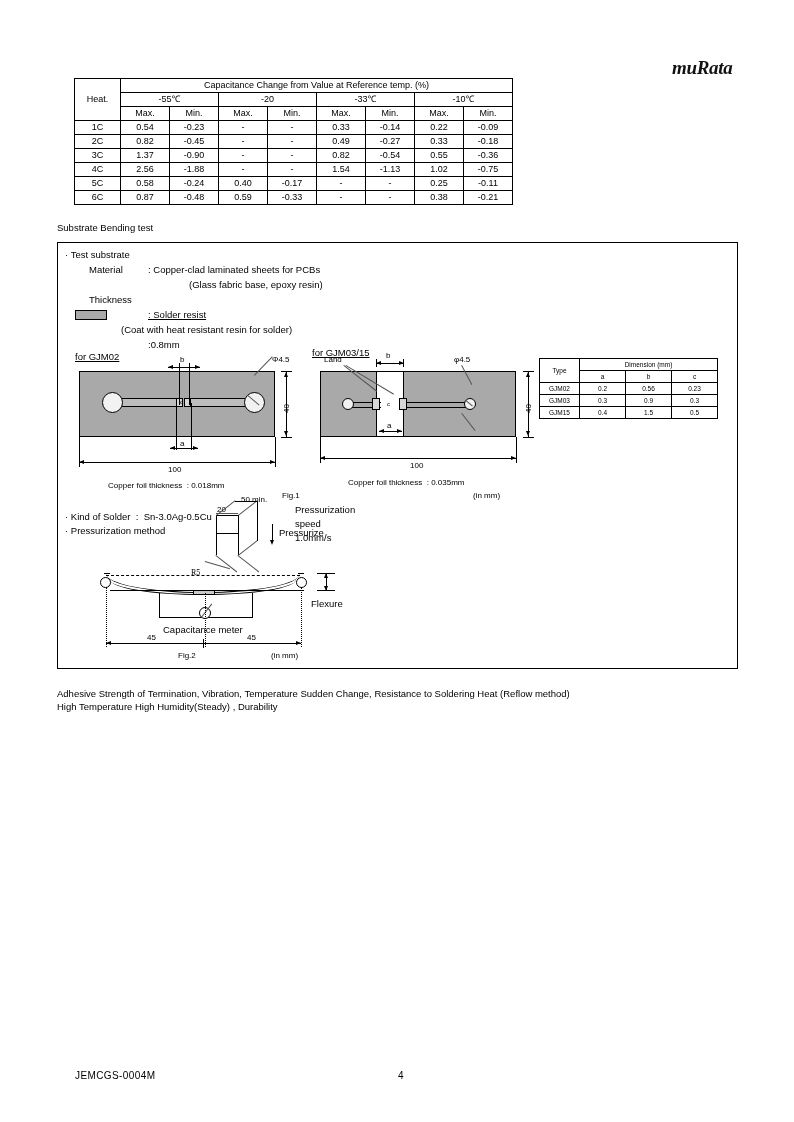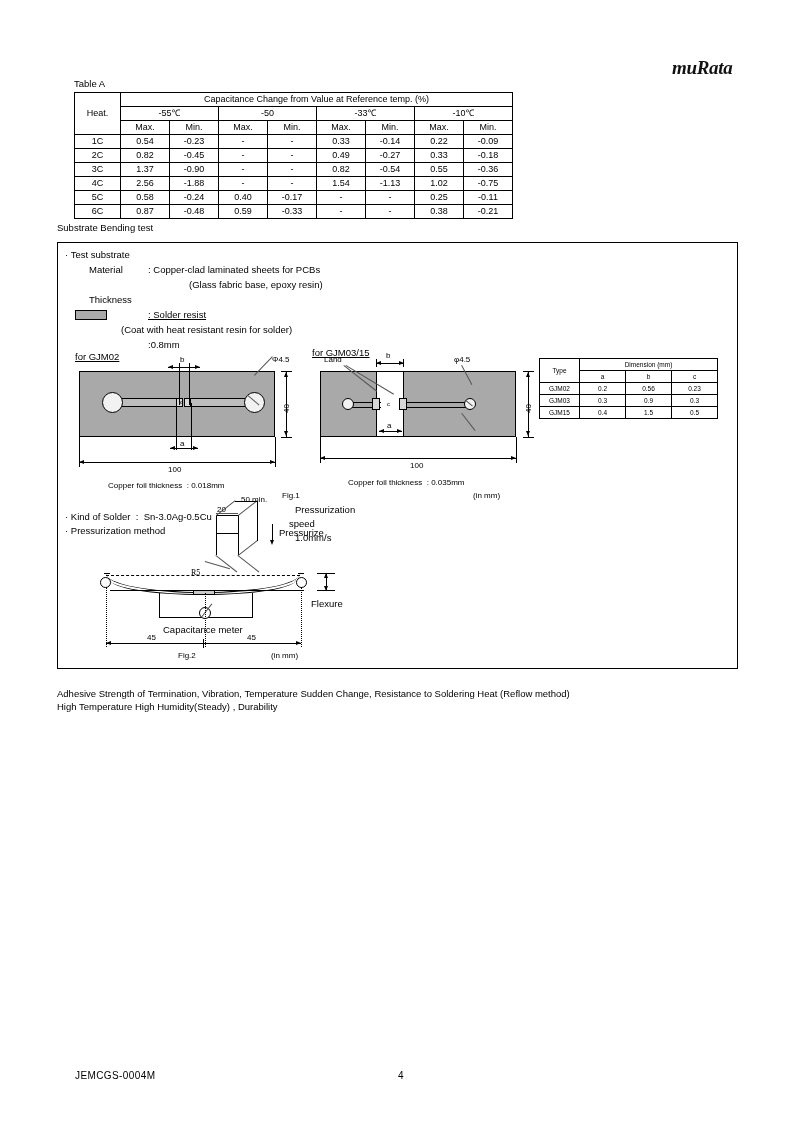--- a/index.html
+++ b/index.html
@@ -113,30 +113,29 @@
   
   #footer-code { left:75px; top:1070px; font-size:10px; letter-spacing:0.4px; }
   #footer-page { left:398px; top:1070px; font-size:10px; }
 </style>
 </head>
 <body>
 
 <div class="abs logo">muRata</div>
 
 <div class="abs" id="tableA-wrap">
-  <div id="tableA-caption">Table A</div>
   <table class="grid" id="tableA">
     <tbody>
         <tr>
       <td class="c-char" rowspan="3">Heat.</td>
       <td colspan="8">Capacitance Change from Value at Reference temp. (%)</td>
     </tr>
     <tr>
       <td class="c-v" colspan="2">-55℃</td>
-      <td class="c-v" colspan="2">-50</td>
+      <td class="c-v" colspan="2">-20</td>
       <td class="c-v" colspan="2">-33℃</td>
       <td class="c-v" colspan="2">-10℃</td>
     </tr>
     <tr>
       <td class="c-v">Max.</td>
       <td class="c-v">Min.</td>
       <td class="c-v">Max.</td>
       <td class="c-v">Min.</td>
       <td class="c-v">Max.</td>
       <td class="c-v">Min.</td>
@@ -379,21 +378,21 @@
         </tbody>
     </table>
   </div>
 
   <div class="abs lbl" style="left:7px; top:268px;">· Kind of Solder  :  Sn-3.0Ag-0.5Cu</div>
   <div class="abs lbl" style="left:7px; top:282px;">· Pressurization method</div>
 
   <div class="abs" style="left:0; top:0;">
 
     <div class="abs lbl" style="left:237px; top:261px;">Pressurization</div>
-    <div class="abs lbl" style="left:231px; top:275px;">speed</div>
+    <div class="abs lbl" style="left:237px; top:275px;">speed</div>
     <div class="abs lbl" style="left:237px; top:289px;">1.0mm/s</div>
 
     <div class="ln ln-v" style="left:158px; top:272px; height:40px;"></div>
     <div class="ln ln-v" style="left:180px; top:272px; height:40px;"></div>
     <div class="ln ln-h" style="left:158px; top:272px; width:22px;"></div>
     <div class="ln ln-h" style="left:158px; top:290px; width:22px;"></div>
 
     <div class="thinln" style="left:158px; top:272px; width:24px; height:1px; transform:rotate(-38deg); transform-origin:left top;"></div>
     <div class="thinln" style="left:180px; top:272px; width:24px; height:1px; transform:rotate(-38deg); transform-origin:left top;"></div>
     <div class="thinln" style="left:180px; top:312px; width:24px; height:1px; transform:rotate(-38deg); transform-origin:left top;"></div>

